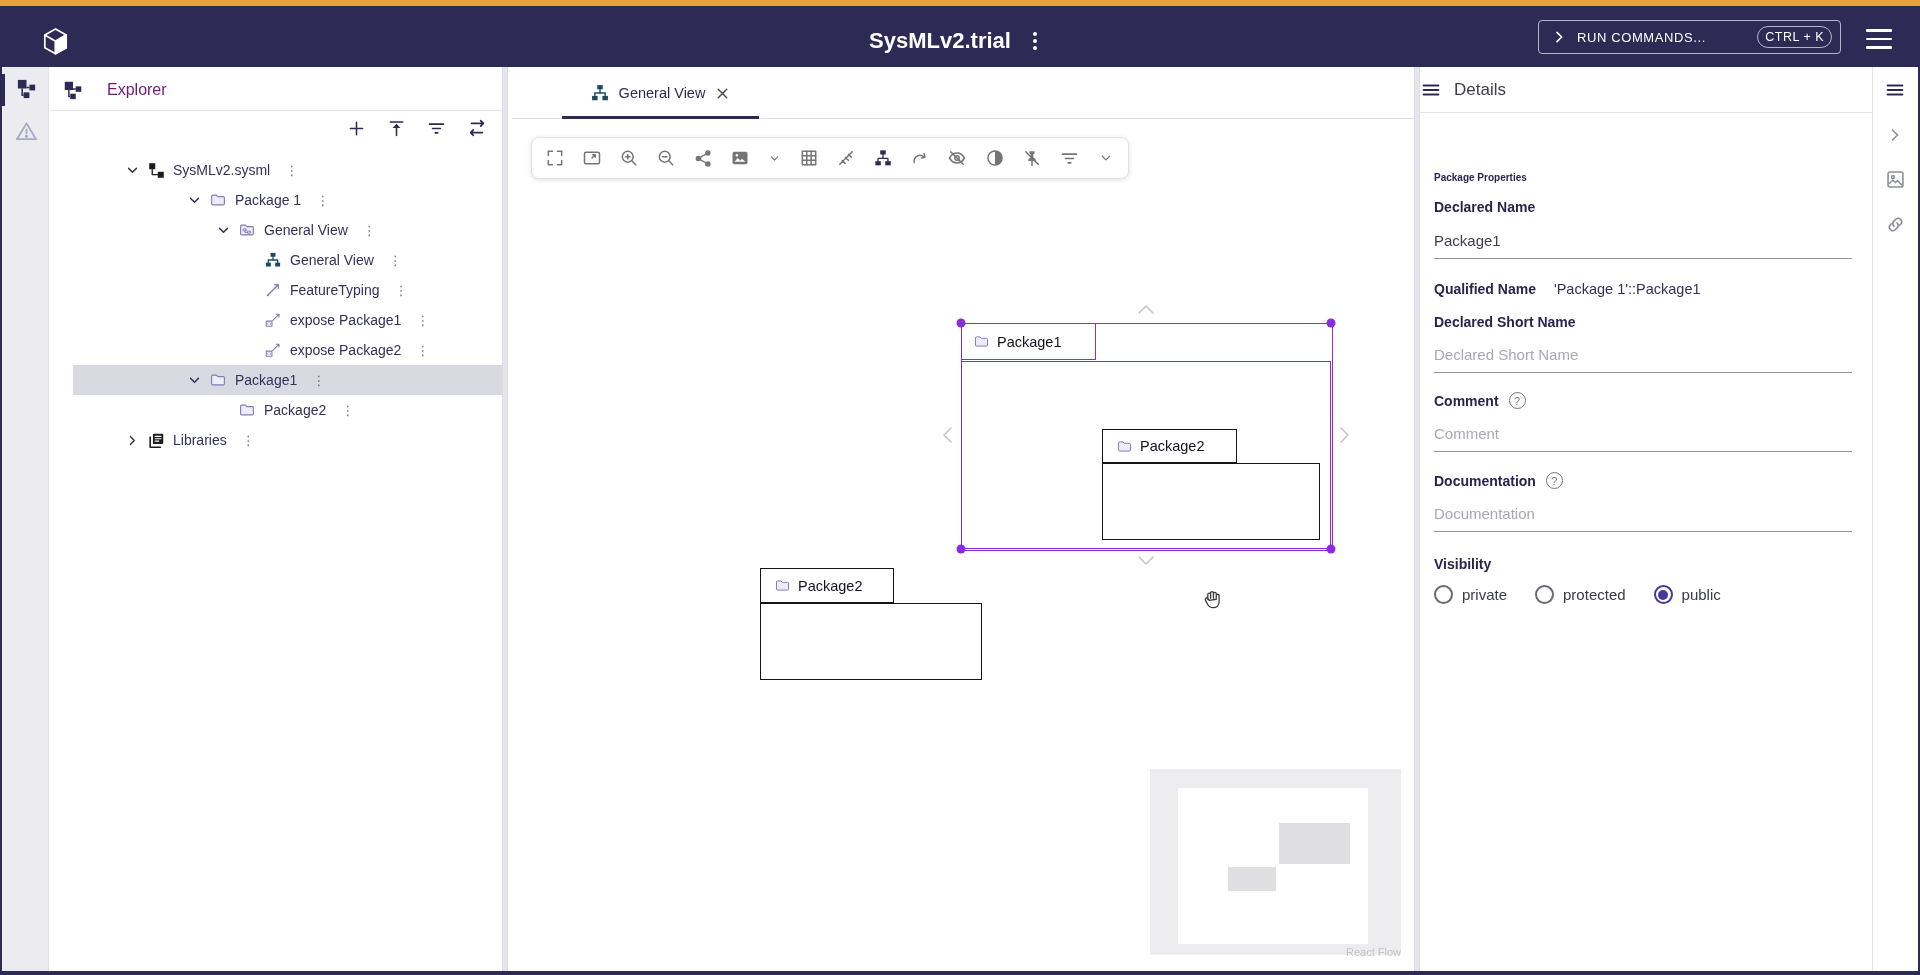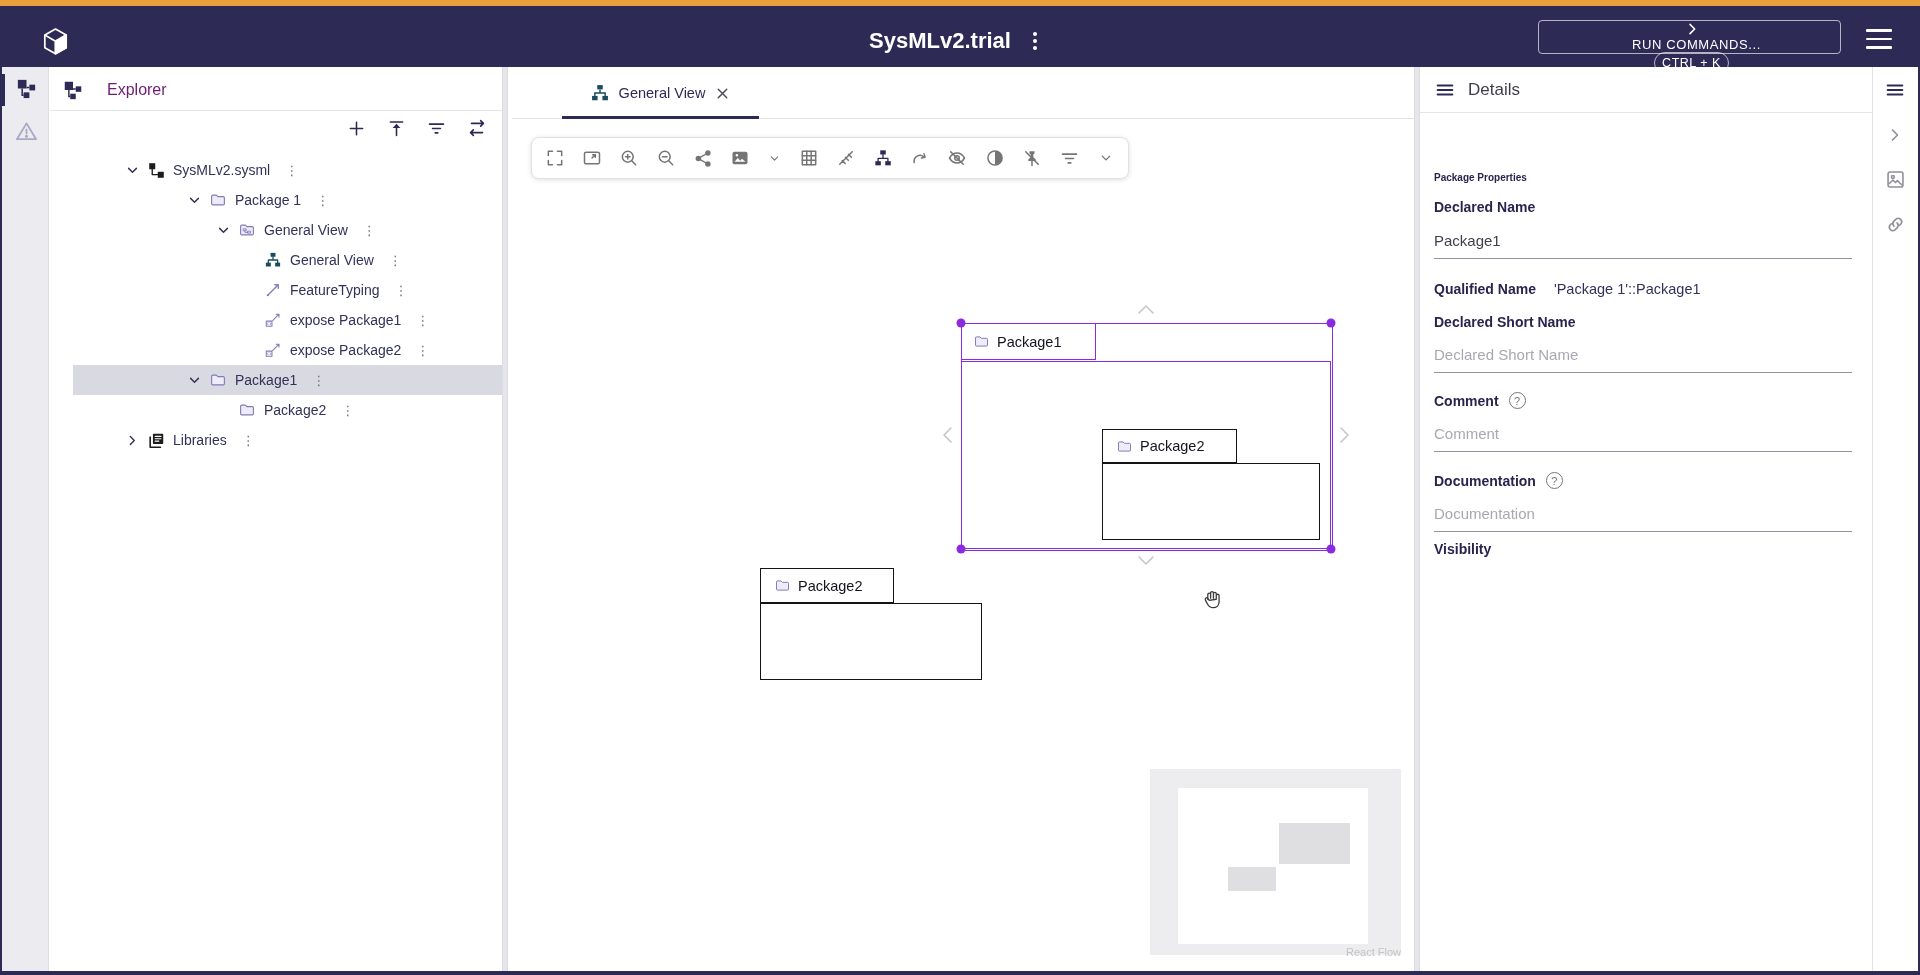--- a/index.html
+++ b/index.html
@@ -6,21 +6,21 @@
   body{font-family:"Liberation Sans",sans-serif;width:1920px;height:975px;position:relative;overflow:hidden;cursor:default;}
   .abs{position:absolute;}
   svg{display:block;}
   .icon{display:inline-flex;align-items:center;justify-content:center;}
 
   
   #amber-strip{left:0;top:0;width:1920px;height:6px;background:#E9A13B;}
   #topbar{left:0;top:6px;width:1920px;height:61px;background:#2D2A56;color:#fff;}
   #app-title{left:940px;top:22px;transform:translateX(-50%);font-size:22px;font-weight:bold;white-space:nowrap;}
   #title-menu{left:1026px;top:24px;}
-  #run-commands{left:1538px;top:14px;width:303px;height:34px;border:1px solid rgba(255,255,255,.65);border-radius:4px;display:flex;align-items:center;padding:0 8px 0 12px;box-sizing:border-box;color:#fff;flex-direction:column;}
+  #run-commands{left:1538px;top:14px;width:303px;height:34px;border:1px solid rgba(255,255,255,.65);border-radius:4px;display:flex;align-items:center;padding:0 8px 0 12px;box-sizing:border-box;color:#fff;}
   #run-commands .lbl{font-size:13px;letter-spacing:.6px;margin-left:10px;flex:1;text-align:left;}
   #run-shortcut{border:1px solid rgba(255,255,255,.65);border-radius:11px;padding:3px 7px;font-size:12.5px;letter-spacing:.5px;}
   #burger{left:1866px;top:23px;width:26px;height:20px;display:flex;flex-direction:column;justify-content:space-between;}
   #burger i{display:block;height:2.6px;background:#fff;border-radius:1px;}
 
   
   #edge-l{left:0;top:67px;width:2px;height:908px;background:#2D2A56;}
   #edge-r{left:1918px;top:67px;width:2px;height:908px;background:#2D2A56;}
   #edge-b{left:0;top:971px;width:1920px;height:4px;background:#2D2A56;}
 
@@ -65,21 +65,21 @@
   .nav-chevron{color:#C6C6CC;transform:translate(-50%,-50%);cursor:pointer;}
 
   #minimap{left:638px;top:702px;width:251px;height:186px;background:#EDEDEF;}
   #minimap .vp{position:absolute;left:28px;top:19px;width:190px;height:156px;background:#fff;}
   #minimap .mn1{position:absolute;left:129px;top:54px;width:71px;height:41px;background:#DFDFE1;}
   #minimap .mn2{position:absolute;left:78px;top:98px;width:48px;height:24px;background:#DFDFE1;}
   #rf-attribution{left:834px;top:879px;font-size:11px;color:#C4C4C8;}
 
   
   #details{left:1420px;top:67px;width:452px;height:904px;background:#fff;}
-  #details-header{left:14px;top:9px;height:28px;display:flex;align-items:center;gap:12px;color:#3E3E4A;font-size:17px;}
+  #details-header{left:0;top:9px;height:28px;display:flex;align-items:center;gap:12px;color:#3E3E4A;font-size:17px;}
   #details-divider{left:0;top:45px;width:452px;height:1px;background:#E4E4E8;}
   #details-tabs{left:59px;top:52px;display:flex;}
   .d-tab{width:92px;height:42px;display:flex;align-items:center;justify-content:center;font-size:14.5px;position:relative;cursor:pointer;}
   .d-tab.active{color:#2D2A56;}
   .d-tab.inactive{color:#75757E;}
   .d-tab.active::after{content:"";position:absolute;left:8px;right:8px;bottom:0;height:3px;background:#2D2A56;}
   #details-content{left:14px;top:105px;width:418px;}
   .f-section{font-size:10px;font-weight:bold;color:#28244E;}
   .f-label{font-size:14px;font-weight:bold;color:#28244E;display:flex;align-items:center;gap:10px;}
   .f-value{font-size:15px;color:#3F3F4C;}
@@ -569,21 +569,35 @@
       <div class="f-placeholder" style="margin-top:16px;">Comment</div>
       <div class="f-underline"></div>
 
       <div class="f-label" style="margin-top:20px;">
         <span>Documentation</span>
         <span class="help-circ">?</span>
       </div>
       <div class="f-placeholder" style="margin-top:16px;">Documentation</div>
       <div class="f-underline"></div>
 
-      <div class="f-label" style="margin-top:9px;">Visibility</div>
+      <div class="f-label" style="margin-top:24px;">Visibility</div>
+      <div id="visibility-radios">
+          <span class="radio-opt">
+     <span class="radio-circ "></span>
+     <span>private</span>
+   </span>
+          <span class="radio-opt">
+     <span class="radio-circ "></span>
+     <span>protected</span>
+   </span>
+          <span class="radio-opt">
+     <span class="radio-circ on"></span>
+     <span>public</span>
+   </span>
+        </div>
     </div>
   </aside>
 
   <div id="right-rail" class="abs">
     <div id="right-rail-icons" class="abs">
         <span class="icon">
           <svg width="22" height="22" viewBox="0 0 24 24" fill="none" stroke="currentColor" stroke-width="1.8" stroke-linecap="round" stroke-linejoin="round">
             <path d="M4 7h16M4 12h16M4 17h16" stroke-width="2.2"></path>
           </svg>
         </span>

